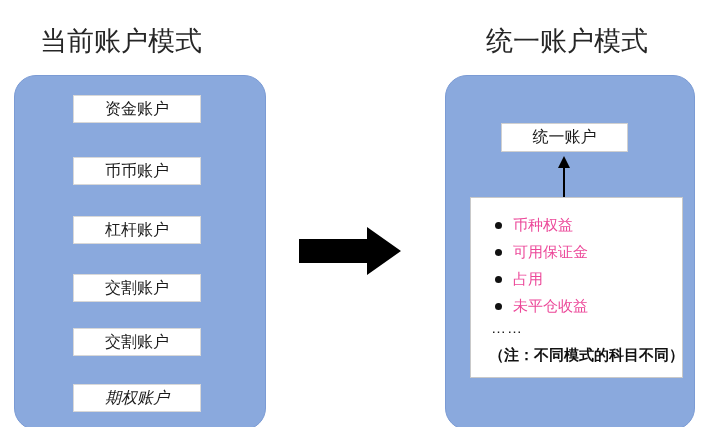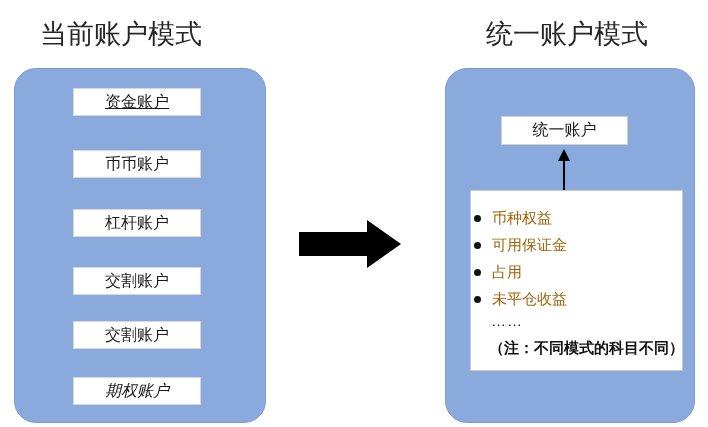--- a/index.html
+++ b/index.html
@@ -11,21 +11,21 @@
     width: 708px;
     height: 427px;
     position: relative;
     overflow: hidden;
     font-family: "Liberation Sans", "DejaVu Sans", sans-serif;
     color: #1a1a1a;
   }
 
   .canvas {
     position: absolute;
-    left: 0; top: 9px;
+    left: 0; top: 16px;
     width: 708px;
     height: 317px;
   }
 
   
   .panel-title {
     position: absolute;
     font-size: 27px;
     line-height: 30px;
     font-weight: 400;
@@ -110,22 +110,23 @@
     border: 1px solid #c9c9c9;
     box-sizing: border-box;
     padding: 14px 0 0 0;
   }
   .bullet-row {
     display: flex;
     align-items: center;
     height: 27px;
     padding-left: 3px;
     font-size: 15px;
-    color: #a16207;
-    white-space: nowrap;
+    color: #ec4899;
+    white-space: nowrap;
+    margin-left: 21px;
   }
   .bullet-dot {
     width: 7px;
     height: 7px;
     background: #111111;
     border-radius: 50%;
     margin-right: 11px;
     flex: 0 0 auto;
   }
   #ellipsis-row {
@@ -158,21 +159,21 @@
 </style>
 </head>
 <body>
 
 <div class="canvas">
 
   <div class="panel-title" id="title-left">当前账户模式</div>
 
   <div class="blue-panel" id="panel-left"></div>
 
-  <div class="account-box" style="top:79px;text-decoration:underline;">
+  <div class="account-box" style="top:79px;">
     <span>资金账户</span>
   </div>
   <div class="account-box" style="top:141px;">
     <span>币币账户</span>
   </div>
   <div class="account-box" style="top:200px;">
     <span>杠杆账户</span>
   </div>
   <div class="account-box" style="top:258px;">
     <span>交割账户</span>

